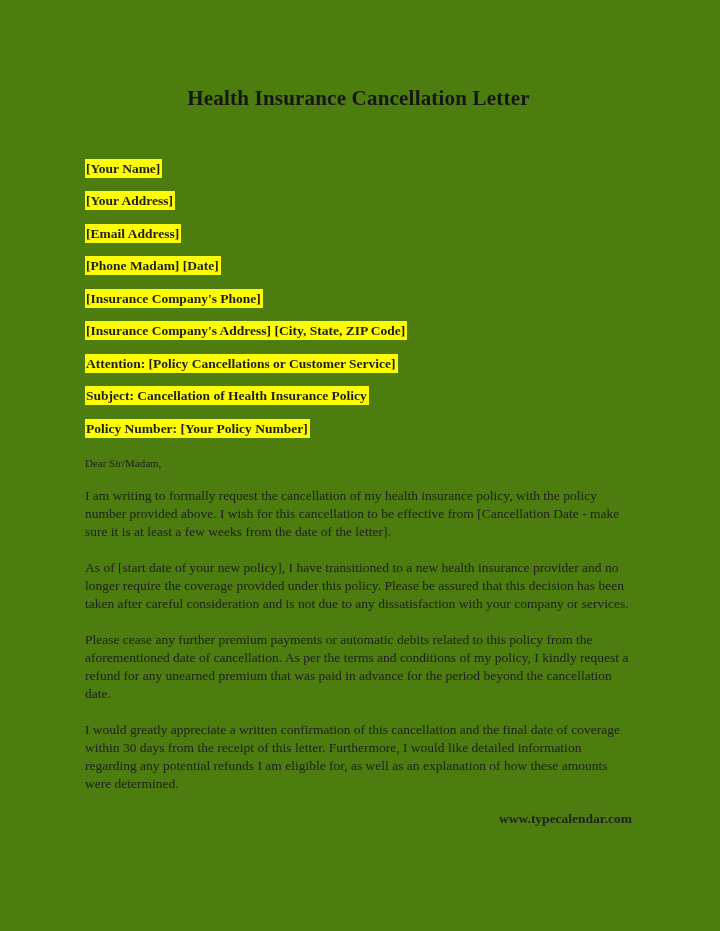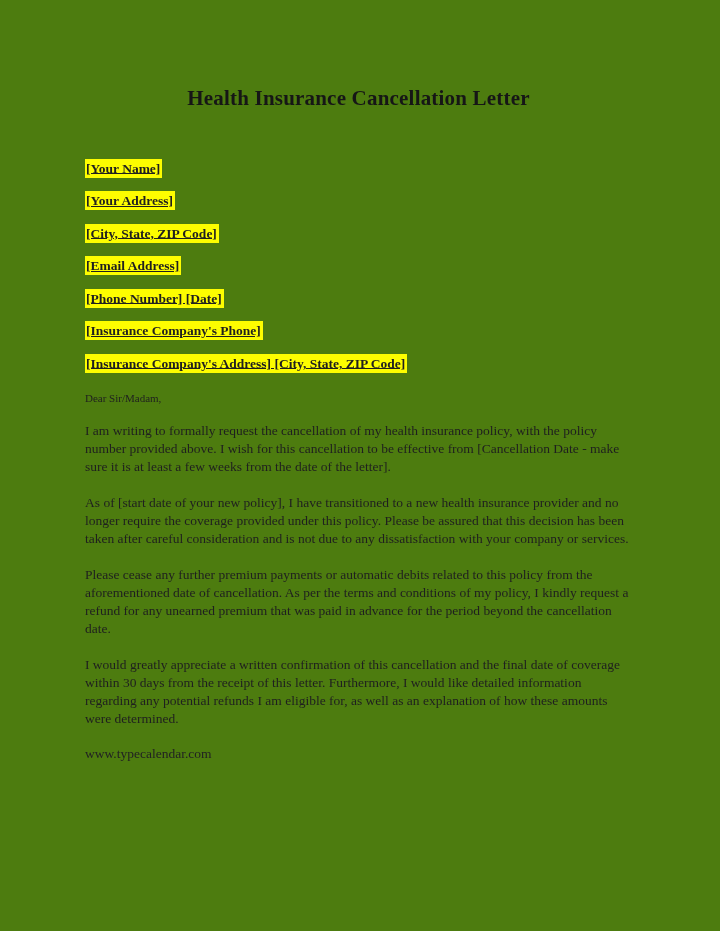--- a/index.html
+++ b/index.html
@@ -22,21 +22,20 @@
   .doc-title {
     margin: 0 0 50px 0;
     font-size: 21px;
     font-weight: bold;
     text-align: center;
     color: #161616;
     letter-spacing: 0.2px;
   }
   .fields {
     margin: 0 0 17px 0;
-    text-decoration: underline;
   }
   .field-line {
     font-size: 13.5px;
     line-height: 1;
     margin-bottom: 19px;
     font-weight: bold;
   }
   .field-line .hl {
     background: #fdfd00;
     padding: 1.5px 2px 2.5px 1px;
@@ -48,55 +47,61 @@
     margin: 0 0 15px 0;
   }
   .para {
     font-size: 13.5px;
     line-height: 18px;
     margin: 0 0 18px 0;
     max-width: 552px;
   }
   .footer-url {
     margin-top: 10px;
-    text-align: left;
+    text-align: right;
     font-size: 13.5px;
-    font-weight: normal;
+    font-weight: bold;
     color: #222222;
   }
 </style>
 </head>
 <body>
 
 <div class="page">
   <div class="content">
 
     <h1 class="doc-title">Health Insurance Cancellation Letter</h1>
 
     <div class="fields">
       <div class="field-line">
         <span class="hl">[Your Name]</span>
       </div>
       <div class="field-line">
         <span class="hl">[Your Address]</span>
       </div>
       <div class="field-line">
-        <span class="hl">[City, State, ZIP Code]</span>
-      </div>
-      <div class="field-line">
         <span class="hl">[Email Address]</span>
       </div>
       <div class="field-line">
-        <span class="hl">[Phone Number] [Date]</span>
+        <span class="hl">[Phone Madam] [Date]</span>
       </div>
       <div class="field-line">
         <span class="hl">[Insurance Company's Phone]</span>
       </div>
       <div class="field-line">
         <span class="hl">[Insurance Company's Address] [City, State, ZIP Code]</span>
+      </div>
+      <div class="field-line">
+        <span class="hl">Attention: [Policy Cancellations or Customer Service]</span>
+      </div>
+      <div class="field-line">
+        <span class="hl">Subject: Cancellation of Health Insurance Policy</span>
+      </div>
+      <div class="field-line">
+        <span class="hl">Policy Number: [Your Policy Number]</span>
       </div>
     </div>
 
     <p class="salutation">Dear Sir/Madam,</p>
 
     <p class="para">I am writing to formally request the cancellation of my health insurance policy, with the policy number provided above. I wish for this cancellation to be effective from [Cancellation Date - make sure it is at least a few weeks from the date of the letter].</p>
     <p class="para">As of [start date of your new policy], I have transitioned to a new health insurance provider and no longer require the coverage provided under this policy. Please be assured that this decision has been taken after careful consideration and is not due to any dissatisfaction with your company or services.</p>
     <p class="para">Please cease any further premium payments or automatic debits related to this policy from the aforementioned date of cancellation. As per the terms and conditions of my policy, I kindly request a refund for any unearned premium that was paid in advance for the period beyond the cancellation date.</p>
     <p class="para">I would greatly appreciate a written confirmation of this cancellation and the final date of coverage within 30 days from the receipt of this letter. Furthermore, I would like detailed information regarding any potential refunds I am eligible for, as well as an explanation of how these amounts were determined.</p>
 

